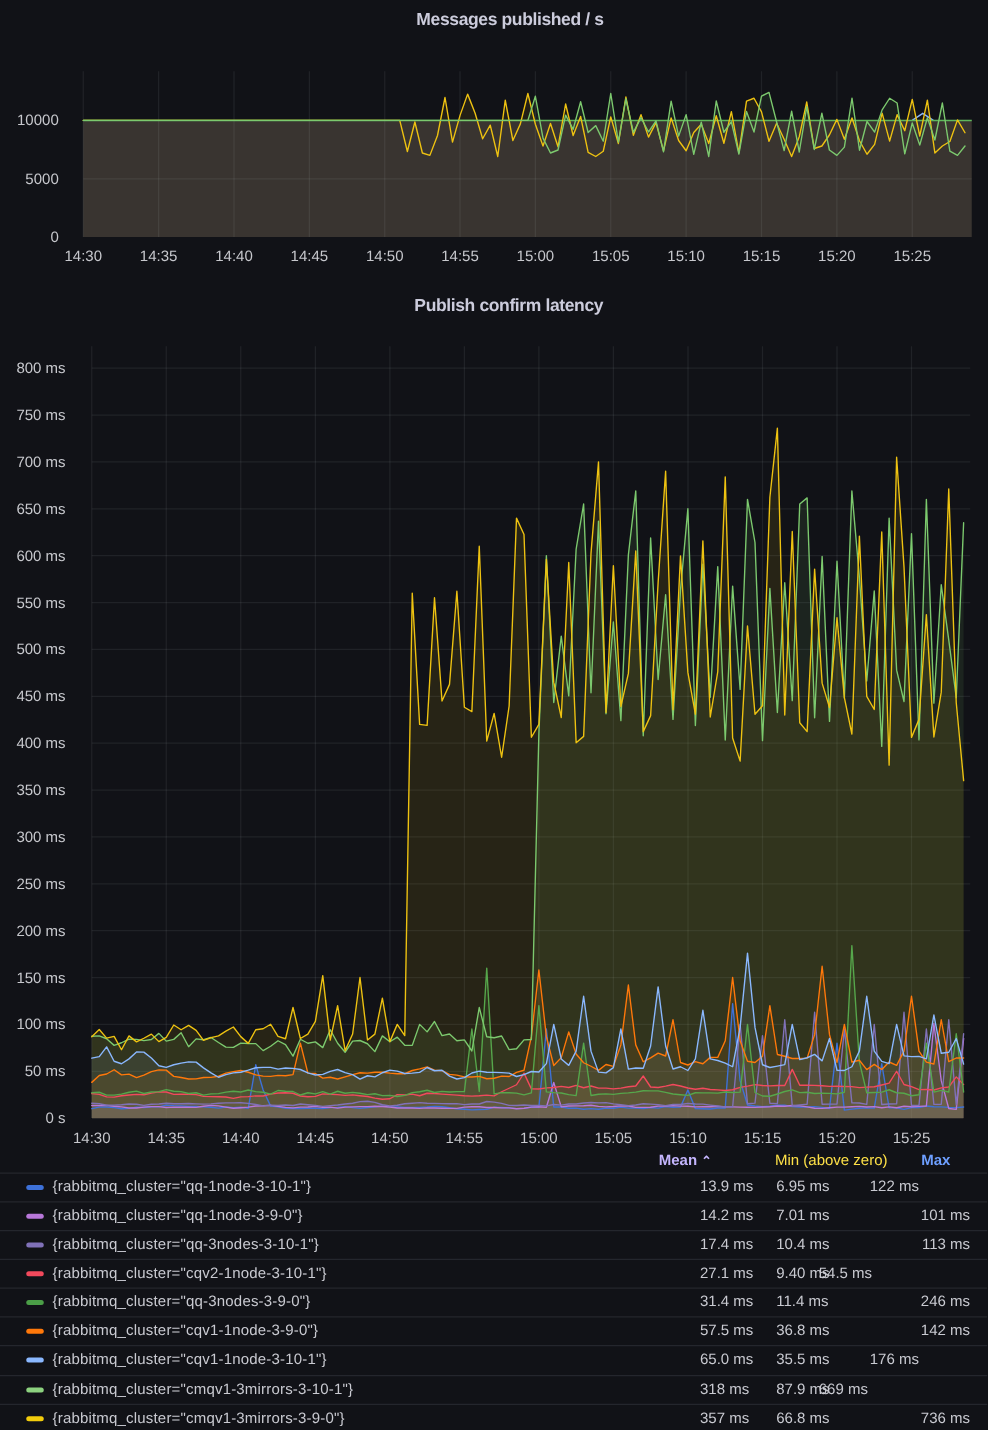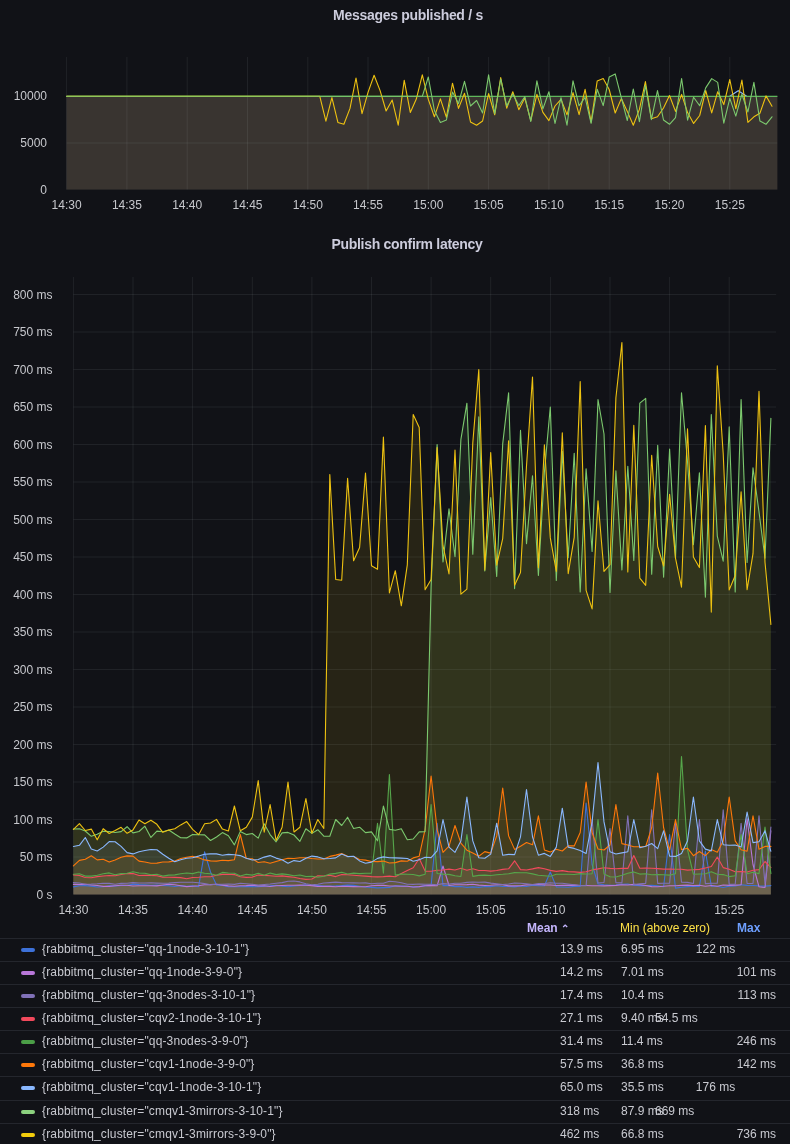--- a/index.html
+++ b/index.html
@@ -186,17 +186,17 @@
 <div style="position:absolute;left:0;top:179.5px;width:790px;height:23px;border-top:1px solid #24262d">
 <div style="position:absolute;left:21px;top:9px;width:14px;height:4px;border-radius:2px;background:#8CD17F"></div>
 <div style="position:absolute;left:42px;top:3px;letter-spacing:0.15px">{rabbitmq_cluster="cmqv1-3mirrors-3-10-1"}</div>
 <div style="position:absolute;left:560px;top:3px">318 ms</div>
 <div style="position:absolute;left:621px;top:3px">87.9 ms</div>
 <div style="position:absolute;left:655px;top:3px;width:121px;text-align:left">669 ms</div>
 </div>
 <div style="position:absolute;left:0;top:202.6px;width:790px;height:23px;border-top:1px solid #24262d">
 <div style="position:absolute;left:21px;top:9px;width:14px;height:4px;border-radius:2px;background:#F2CC0C"></div>
 <div style="position:absolute;left:42px;top:3px;letter-spacing:0.15px">{rabbitmq_cluster="cmqv1-3mirrors-3-9-0"}</div>
-<div style="position:absolute;left:560px;top:3px">462 ms</div>
+<div style="position:absolute;left:560px;top:3px">357 ms</div>
 <div style="position:absolute;left:621px;top:3px">66.8 ms</div>
 <div style="position:absolute;left:655px;top:3px;width:121px;text-align:right">736 ms</div>
 </div>
 </div>
 
 </body></html>

